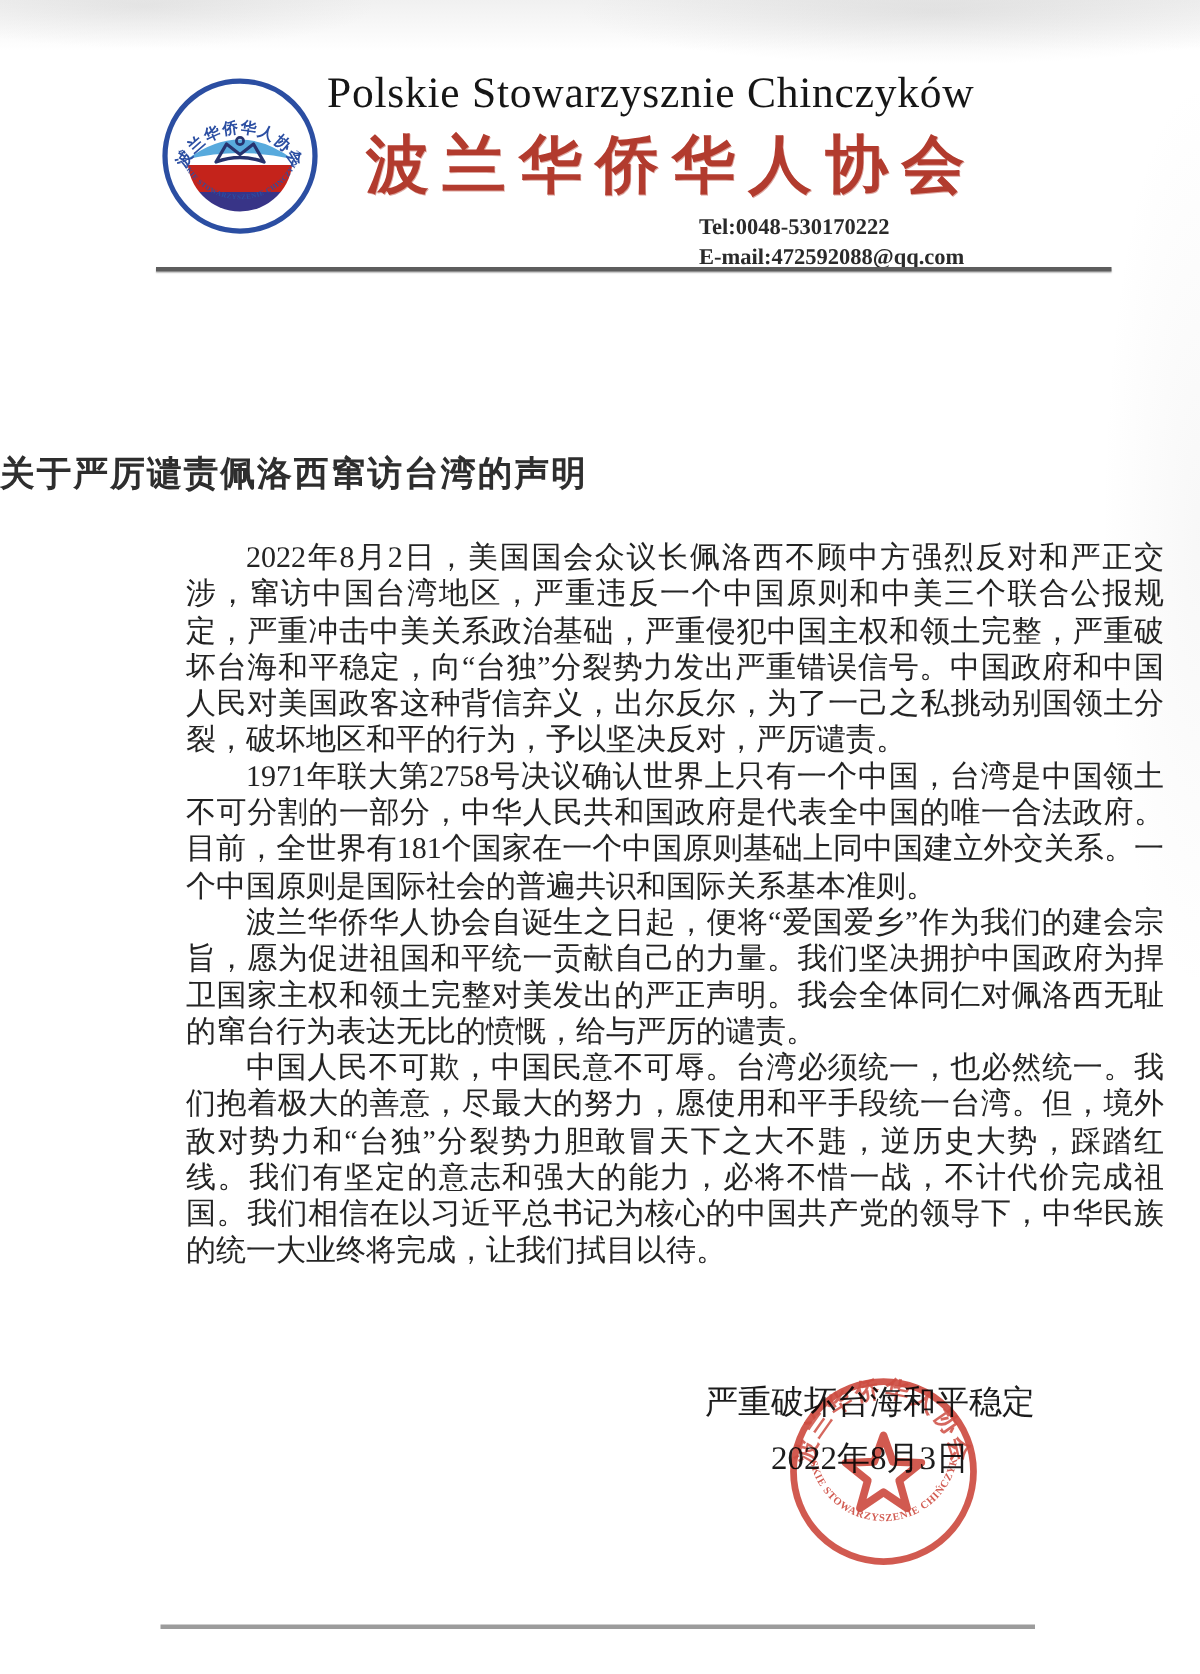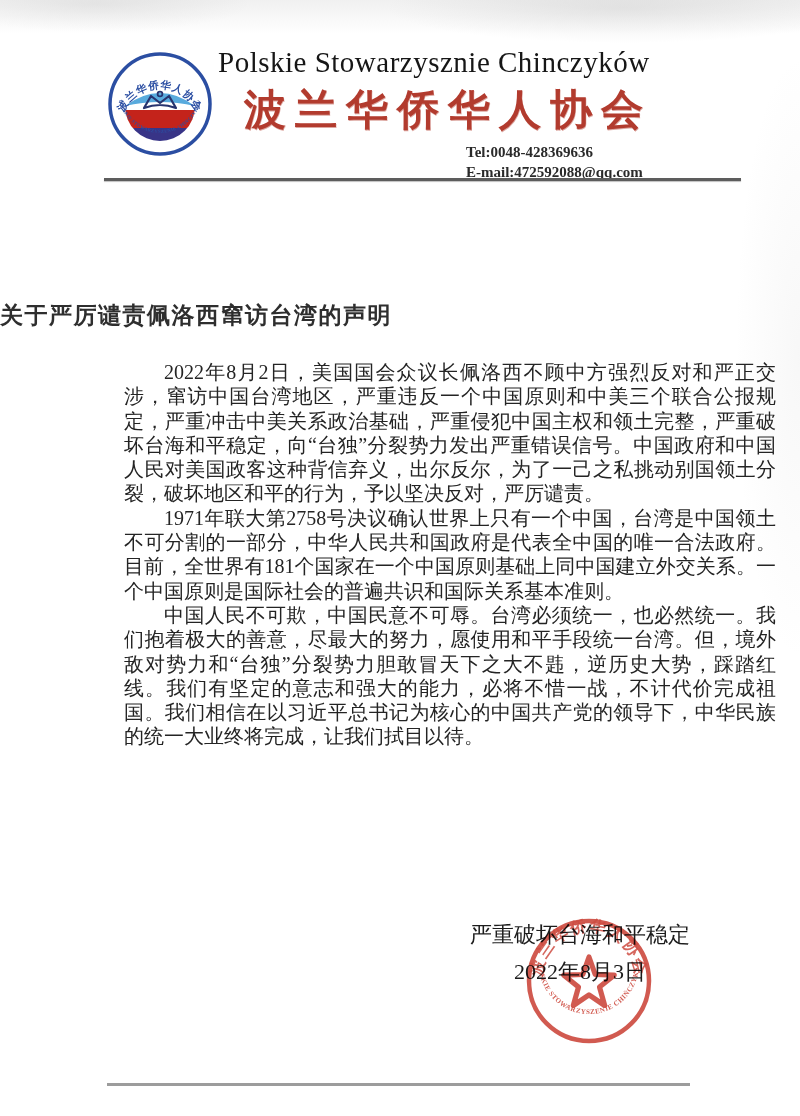--- a/index.html
+++ b/index.html
@@ -90,31 +90,32 @@
       <text font-size="4.6" font-weight="bold" fill="#2b4ea2" letter-spacing="0.4">
         <textPath href="#logoBottomArc" startOffset="50%" text-anchor="middle">POLSKIE STOWARZYSZENIE CHINCZYKOW</textPath>
       </text>
     </svg>
   </div>
 
   <div class="org-polish">Polskie Stowarzysznie Chinczyków</div>
   <div class="org-chinese">波兰华侨华人协会</div>
 
   <div class="contact-right">
-    <div>Tel:0048-428369636</div>
+    <div>Tel:0048-530170222</div>
     <div>E-mail:472592088@qq.com</div>
   </div>
 
   <div class="header-rule"></div>
 
   <div class="doc-title">关于严厉谴责佩洛西窜访台湾的声明</div>
 
   <div class="body-text">
     <p>2022年8月2日，美国国会众议长佩洛西不顾中方强烈反对和严正交涉，窜访中国台湾地区，严重违反一个中国原则和中美三个联合公报规定，严重冲击中美关系政治基础，严重侵犯中国主权和领土完整，严重破坏台海和平稳定，向“台独”分裂势力发出严重错误信号。中国政府和中国人民对美国政客这种背信弃义，出尔反尔，为了一己之私挑动别国领土分裂，破坏地区和平的行为，予以坚决反对，严厉谴责。</p>
     <p>1971年联大第2758号决议确认世界上只有一个中国，台湾是中国领土不可分割的一部分，中华人民共和国政府是代表全中国的唯一合法政府。目前，全世界有181个国家在一个中国原则基础上同中国建立外交关系。一个中国原则是国际社会的普遍共识和国际关系基本准则。</p>
+    <p>波兰华侨华人协会自诞生之日起，便将“爱国爱乡”作为我们的建会宗旨，愿为促进祖国和平统一贡献自己的力量。我们坚决拥护中国政府为捍卫国家主权和领土完整对美发出的严正声明。我会全体同仁对佩洛西无耻的窜台行为表达无比的愤慨，给与严厉的谴责。</p>
     <p>中国人民不可欺，中国民意不可辱。台湾必须统一，也必然统一。我们抱着极大的善意，尽最大的努力，愿使用和平手段统一台湾。但，境外敌对势力和“台独”分裂势力胆敢冒天下之大不韪，逆历史大势，踩踏红线。我们有坚定的意志和强大的能力，必将不惜一战，不计代价完成祖国。我们相信在以习近平总书记为核心的中国共产党的领导下，中华民族的统一大业终将完成，让我们拭目以待。</p>
   </div>
 
   <div class="signature">
     <div>严重破坏台海和平稳定</div>
     <div class="sig-date">2022年8月3日</div>
   </div>
 
   <div class="stamp">
     <svg viewBox="0 0 130 130" width="130" height="130" aria-hidden="true">

